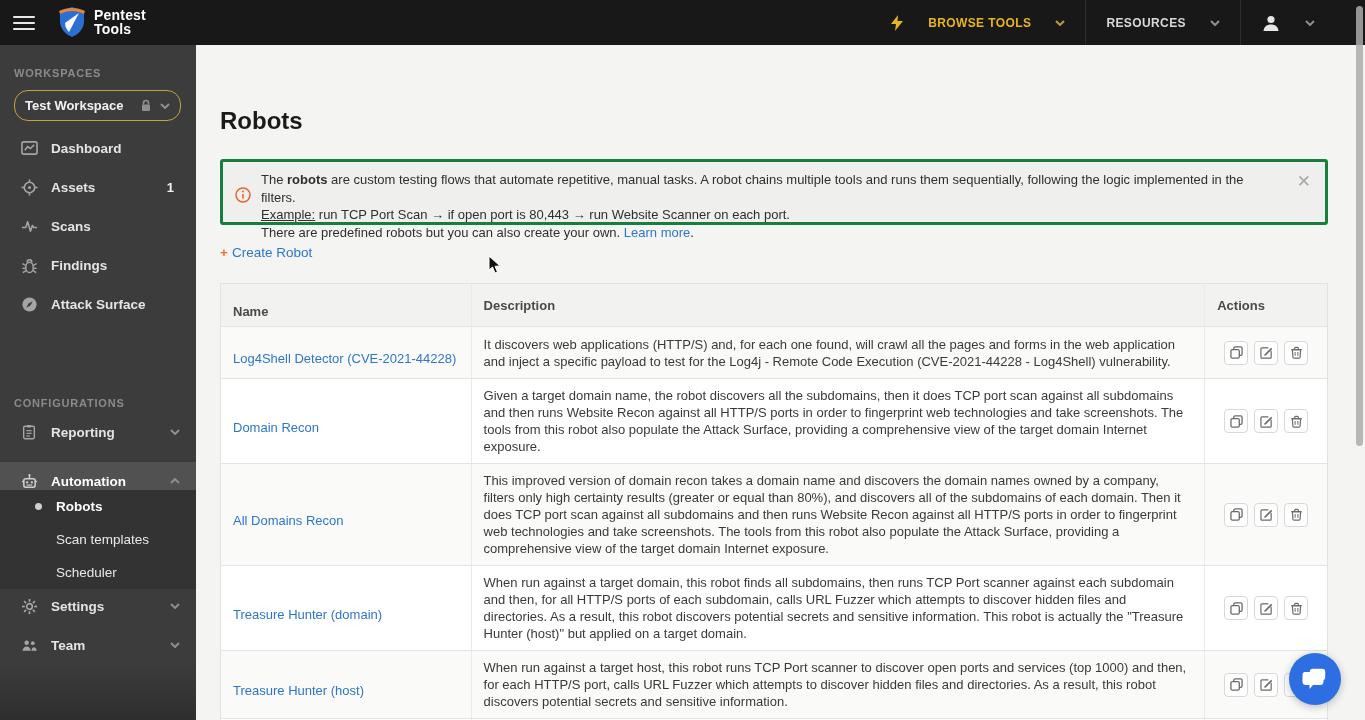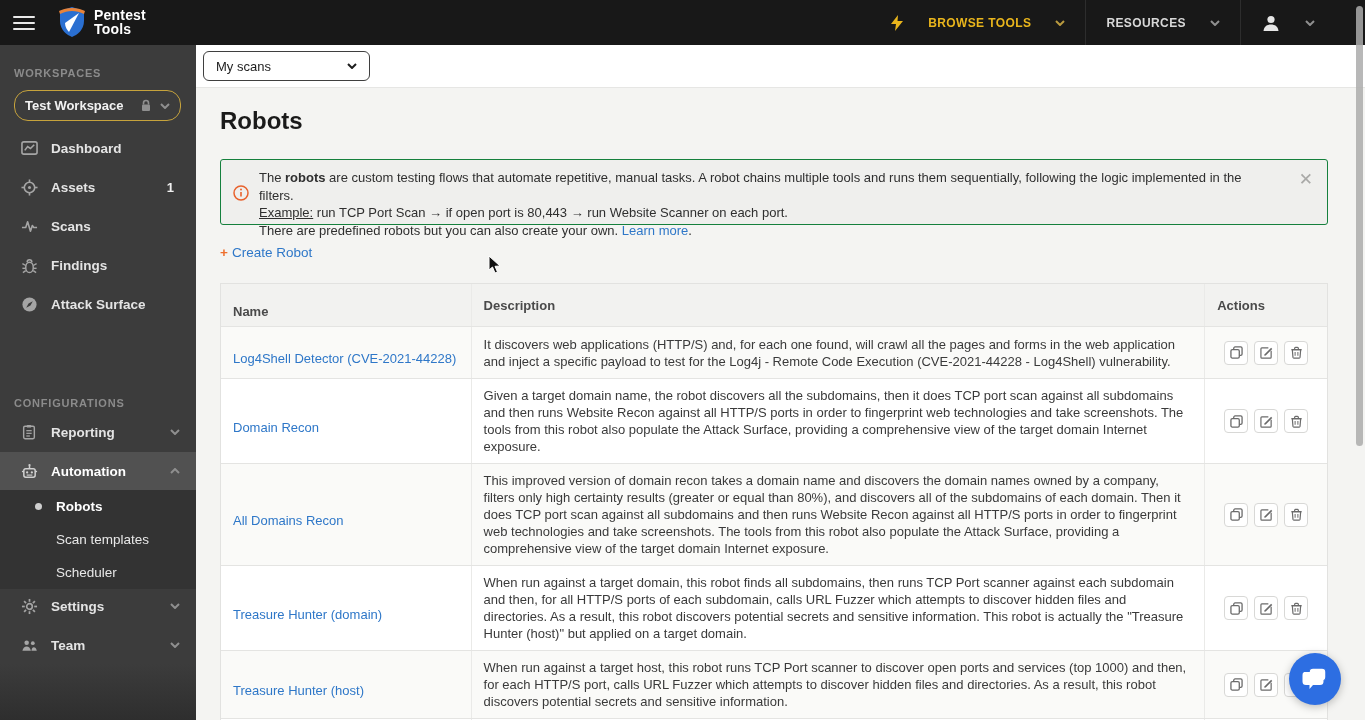--- a/index.html
+++ b/index.html
@@ -48,21 +48,21 @@
   .main-topstrip { position:absolute; left:0; top:0; width:1169px; height:43px; background:#ffffff;
      border-bottom:1px solid #e6e6e4; }
   .scope-select { position:absolute; left:7px; top:6px; width:167px; height:30px; background:#fff;
      border:1px solid #3f3f3f; border-radius:6px; display:flex; align-items:center; padding:0 12px;
      cursor:pointer; }
   .scope-select .sel-label { flex:1; font-size:13px; color:#1d1d1d; }
   .scope-select .chev polyline { stroke:#1d1d1d; }
   .page-title { position:absolute; left:24px; top:62px; font-size:24px; font-weight:bold; color:#1a1a1a; }
 
   .infobox { position:absolute; left:24px; top:114px; width:1108px; height:66px; background:#efefed;
-     border:1px solid #15803d; border-radius:3px; }
+     border:3px solid #15803d; border-radius:3px; }
   .infobox .icon-i { position:absolute; left:12px; top:25px; }
   .infobox .ib-text { position:absolute; left:38px; top:9px; width:1020px; font-size:13px;
      line-height:17.5px; color:#2f2f2f; }
   .ib-bold { font-weight:bold; }
   .ib-underline { text-decoration:underline; }
   .link { color:#2e77c8; text-decoration:none; cursor:pointer; }
   .ib-close { position:absolute; right:14px; top:9px; color:#a9a9a7; font-size:17px; cursor:pointer;
      font-weight:bold; }
 
   .create-robot { position:absolute; left:24px; top:200px; font-size:13.5px; cursor:pointer; }
@@ -229,21 +229,21 @@
             <line x1="6" y1="10.5" x2="12" y2="10.5" stroke="#a5a5a5" stroke-width="1.4"></line>
             <line x1="6" y1="13.5" x2="10" y2="13.5" stroke="#a5a5a5" stroke-width="1.4"></line>
           </svg>
       </span>
       <span class="nav-label">Reporting</span>
       <svg class="chev nav-chev" viewBox="0 0 10 6">
           <polyline points="1,1 5,5 9,1"></polyline>
         </svg>
     </div>
 
-    <div class="nav-item hl" style="top:407px;">
+    <div class="nav-item hl" style="top:417px;">
       <span class="nav-icon" style="color:#d8d8d8;">
         <svg viewBox="0 0 18 18" width="17" height="17">
             <rect x="3" y="6" width="12" height="9" rx="2" fill="none" stroke="#d0d0d0" stroke-width="1.6"></rect>
             <circle cx="6.5" cy="10" r="1.2" fill="#d0d0d0"></circle>
             <circle cx="11.5" cy="10" r="1.2" fill="#d0d0d0"></circle>
             <line x1="9" y1="3" x2="9" y2="6" stroke="#d0d0d0" stroke-width="1.6"></line>
             <circle cx="9" cy="2.3" r="1.2" fill="#d0d0d0"></circle>
             <line x1="1" y1="9" x2="3" y2="9" stroke="#d0d0d0" stroke-width="1.4"></line>
             <line x1="15" y1="9" x2="17" y2="9" stroke="#d0d0d0" stroke-width="1.4"></line>
             <line x1="6" y1="12.8" x2="12" y2="12.8" stroke="#d0d0d0" stroke-width="1.2"></line>
@@ -304,28 +304,20 @@
       <span class="nav-label">Settings</span>
       <svg class="chev nav-chev" viewBox="0 0 10 6">
           <polyline points="1,1 5,5 9,1"></polyline>
         </svg>
     </div>
 
     <div class="sidebar-bottom-shade"></div>
   </div>
 
   <div class="main">
-    <div class="main-topstrip">
-      <div class="scope-select">
-        <span class="sel-label">My scans</span>
-        <svg class="chev" viewBox="0 0 10 6">
-            <polyline points="1,1 5,5 9,1"></polyline>
-          </svg>
-      </div>
-    </div>
 
     <div class="page-title">Robots</div>
 
     <div class="infobox">
       <svg class="icon-i" width="16" height="16" viewBox="0 0 16 16">
         <circle cx="8" cy="8" r="7" fill="none" stroke="#e8622d" stroke-width="1.5"></circle>
         <line x1="8" y1="7" x2="8" y2="11.5" stroke="#e8622d" stroke-width="1.6"></line>
         <circle cx="8" cy="4.4" r="1" fill="#e8622d"></circle>
       </svg>
       <div class="ib-text">

